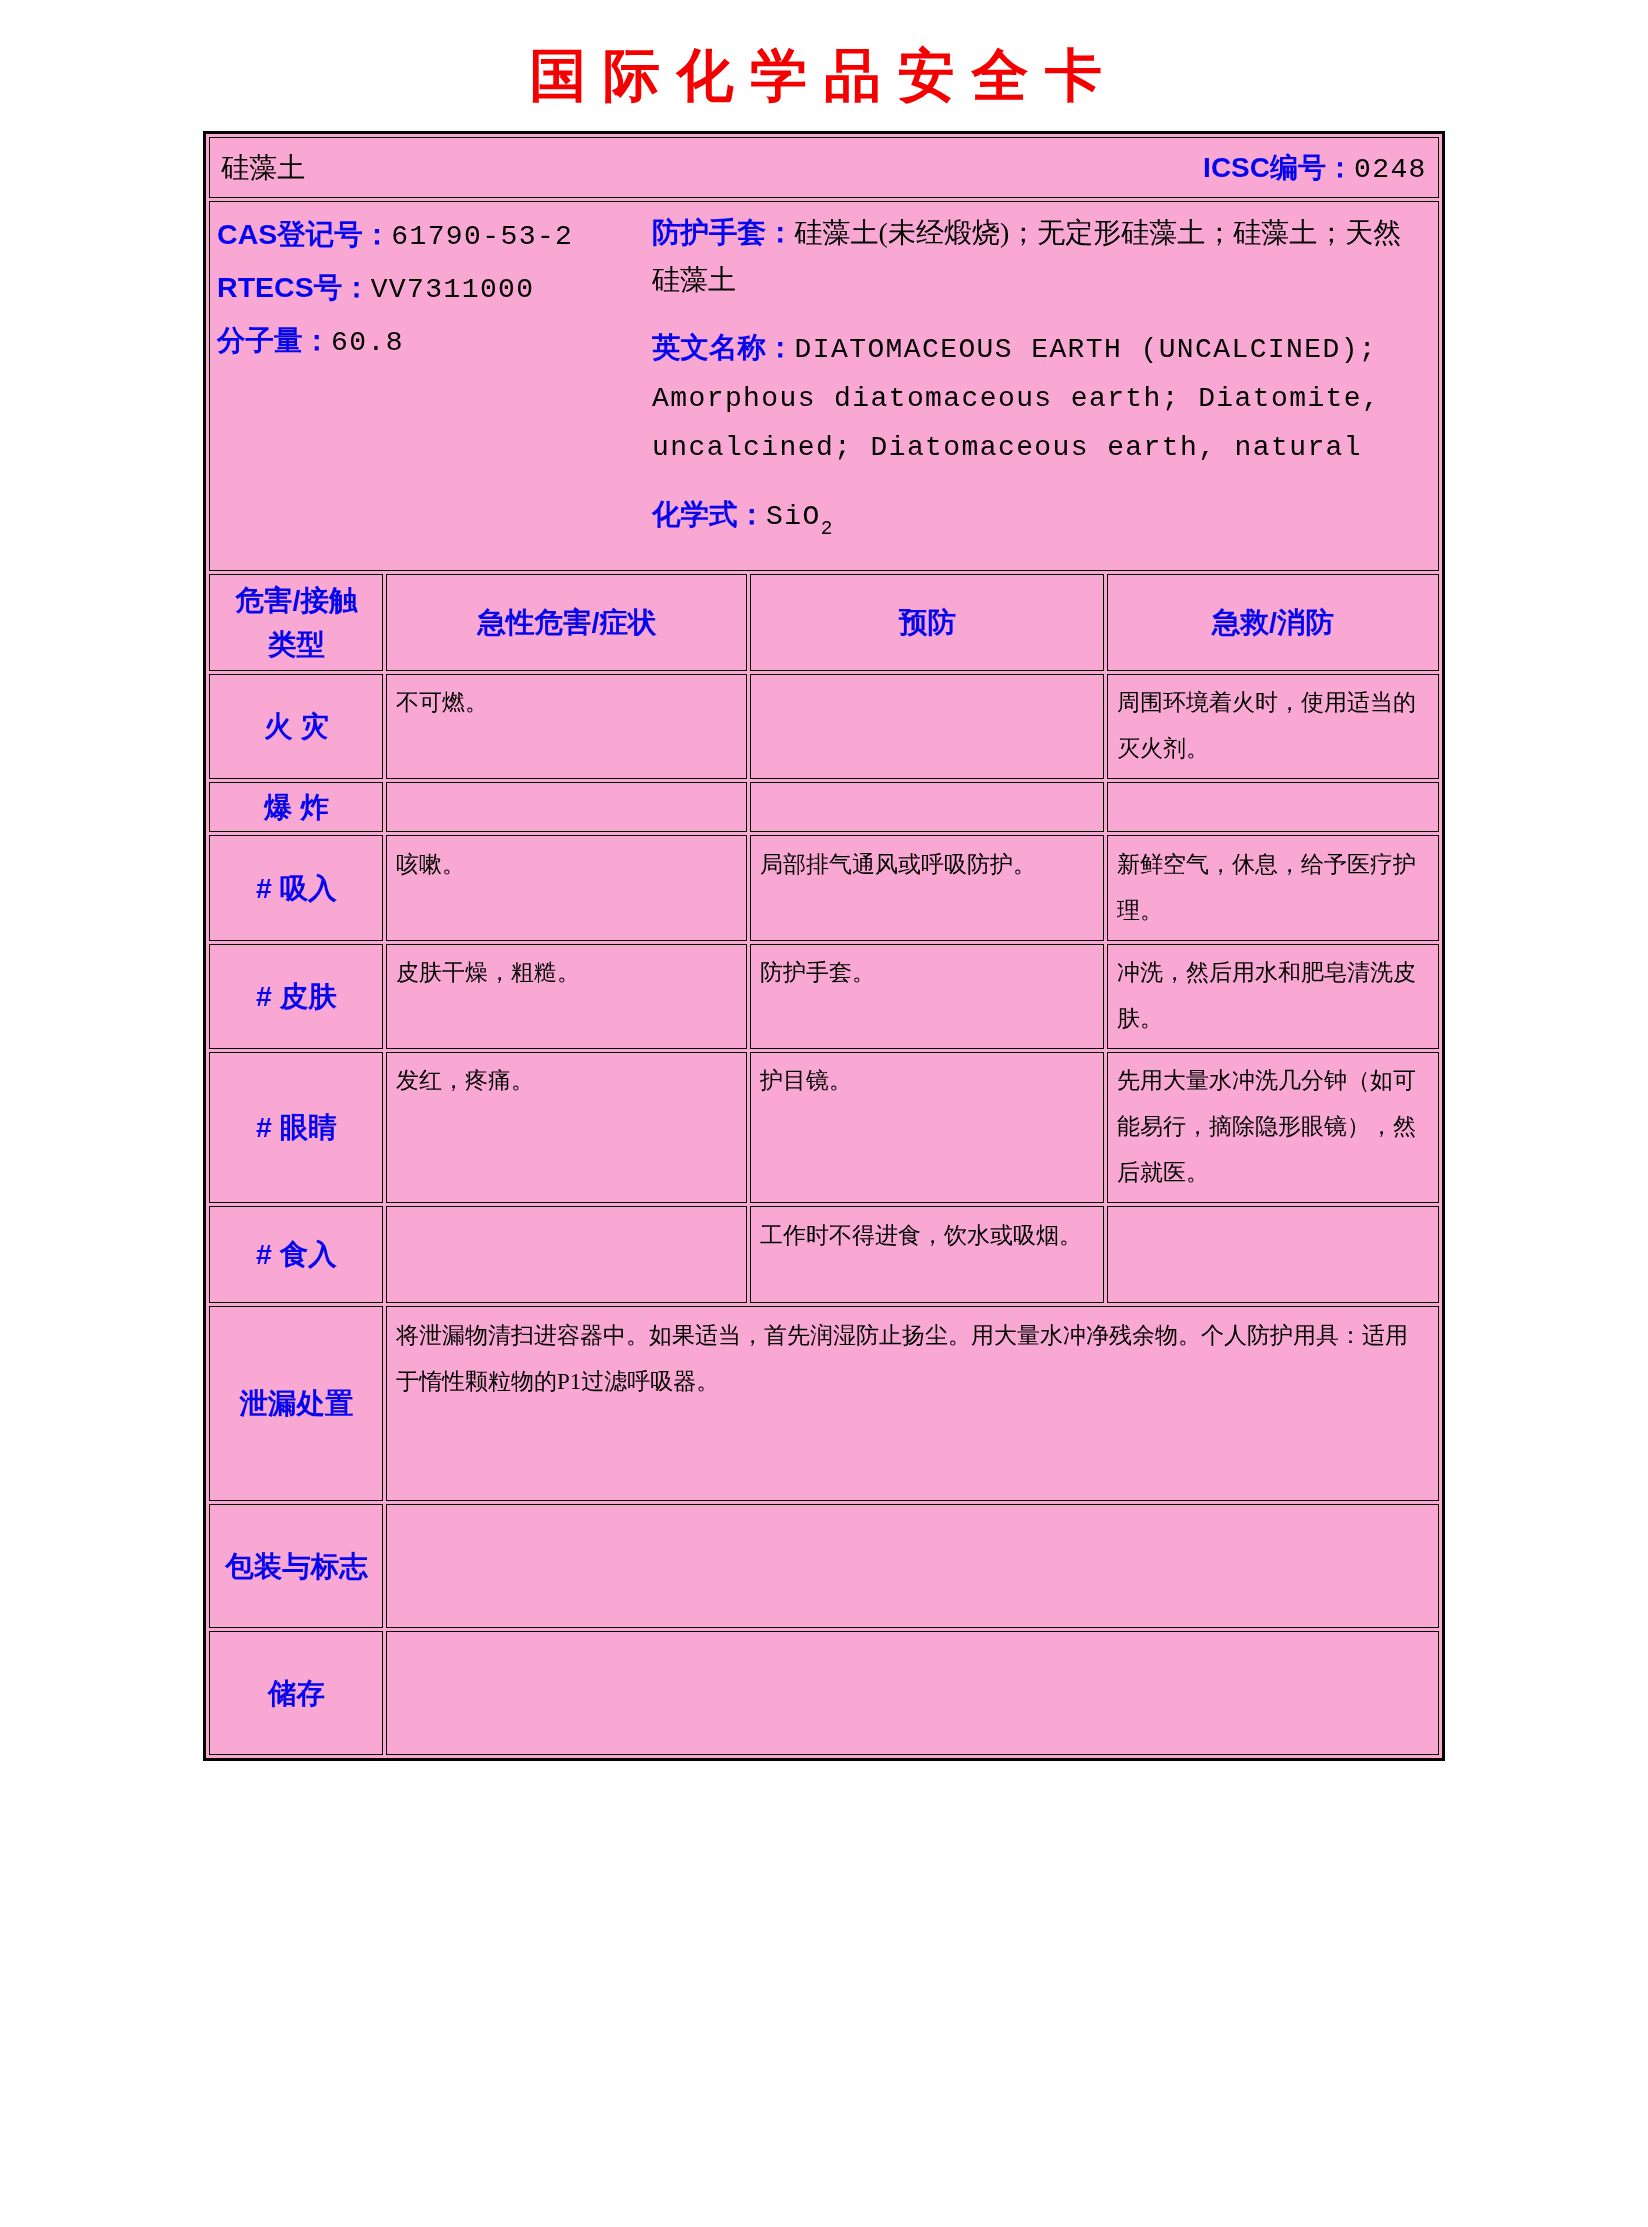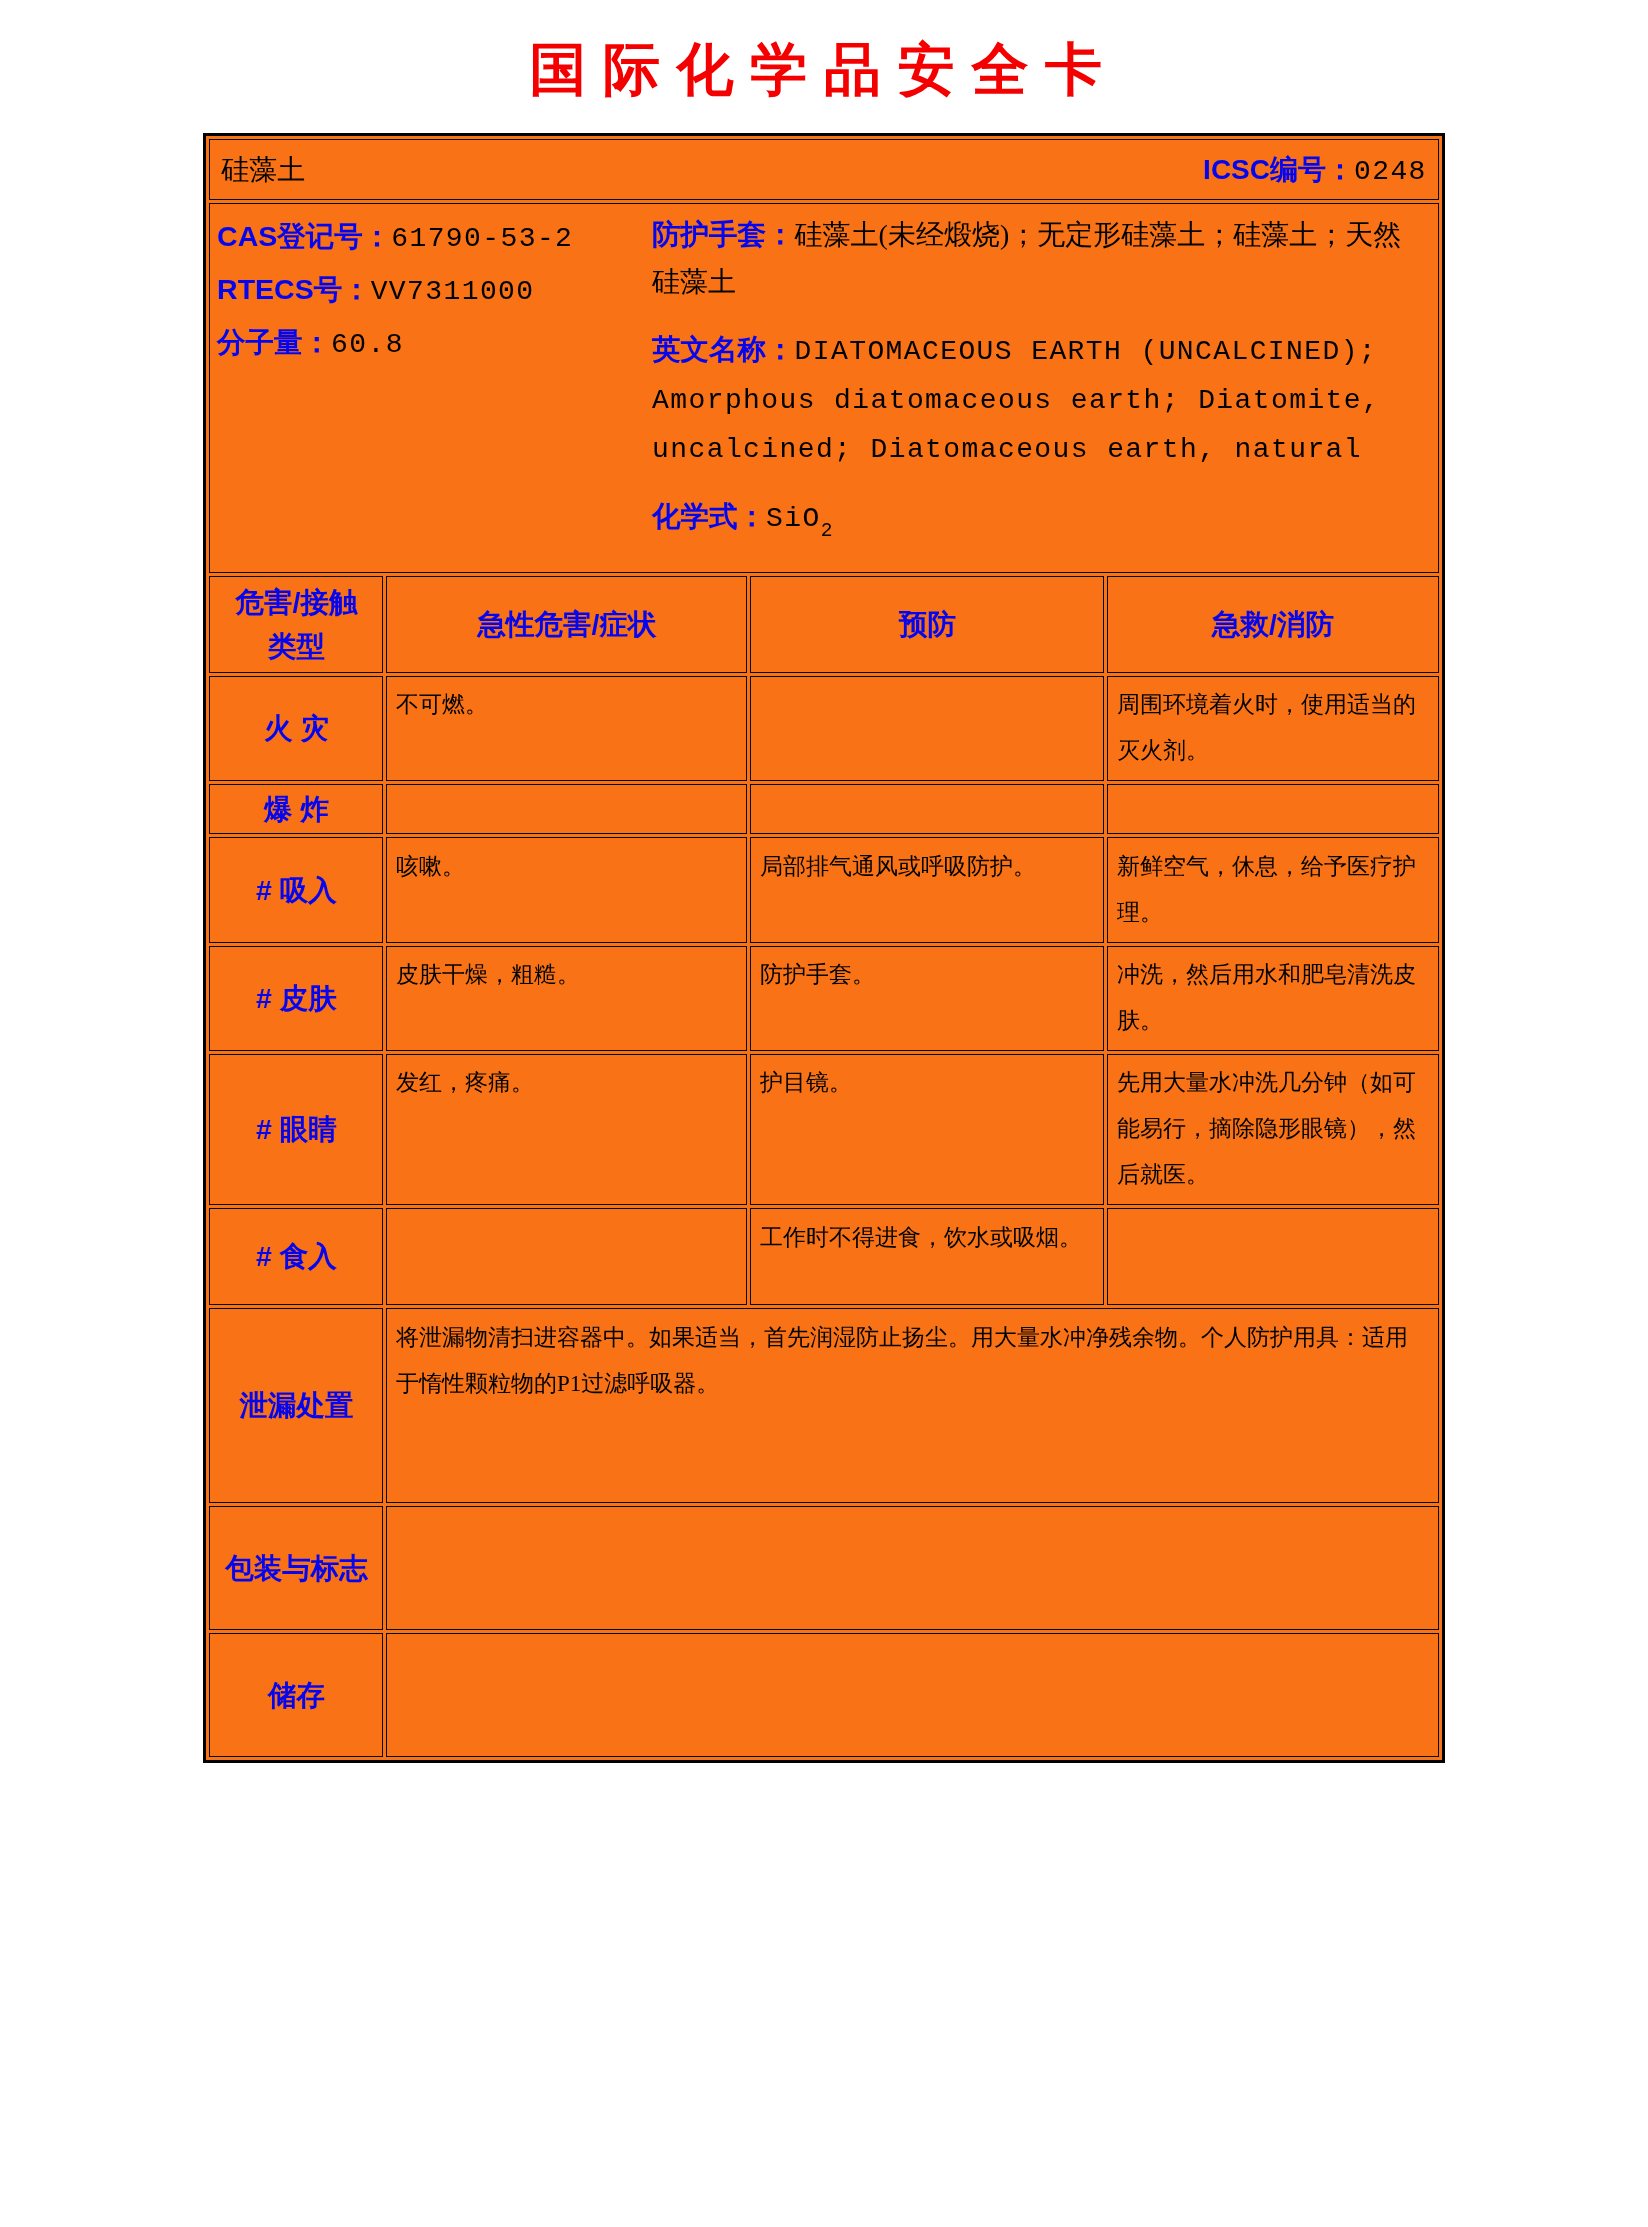--- a/index.html
+++ b/index.html
@@ -6,38 +6,38 @@
   .page{
     position:relative;
     width:1648px;
     height:2227px;
     background:#ffffff;
     font-family:"Liberation Serif", serif;
     color:#000000;
     overflow:hidden;
   }
   .doc-title{
-    padding-top:40px;
+    padding-top:51px;
     height:67px;
     text-align:center;
     font-size:57px;
     font-weight:bold;
     letter-spacing:16.7px;
     color:#f50000;
-    font-family:Liberation Sans, sans-serif;
+    font-family:Liberation Mono, monospace;
     line-height:1.05;
   }
   table.card{
     width:1233px;
-    margin:26px auto 0 auto;
+    margin:13px auto 0 auto;
     border:3.5px solid #000;
     border-collapse:separate;
     border-spacing:3.5px;
     table-layout:fixed;
-    background:#f97316;
+    background:#f9a8d4;
   }
   table.card td{
     border:1.4px solid #000;
     overflow:hidden;
   }
   
   .blue{
     color:#0606ee;
     font-weight:bold;
     font-family:"Liberation Sans", sans-serif;

